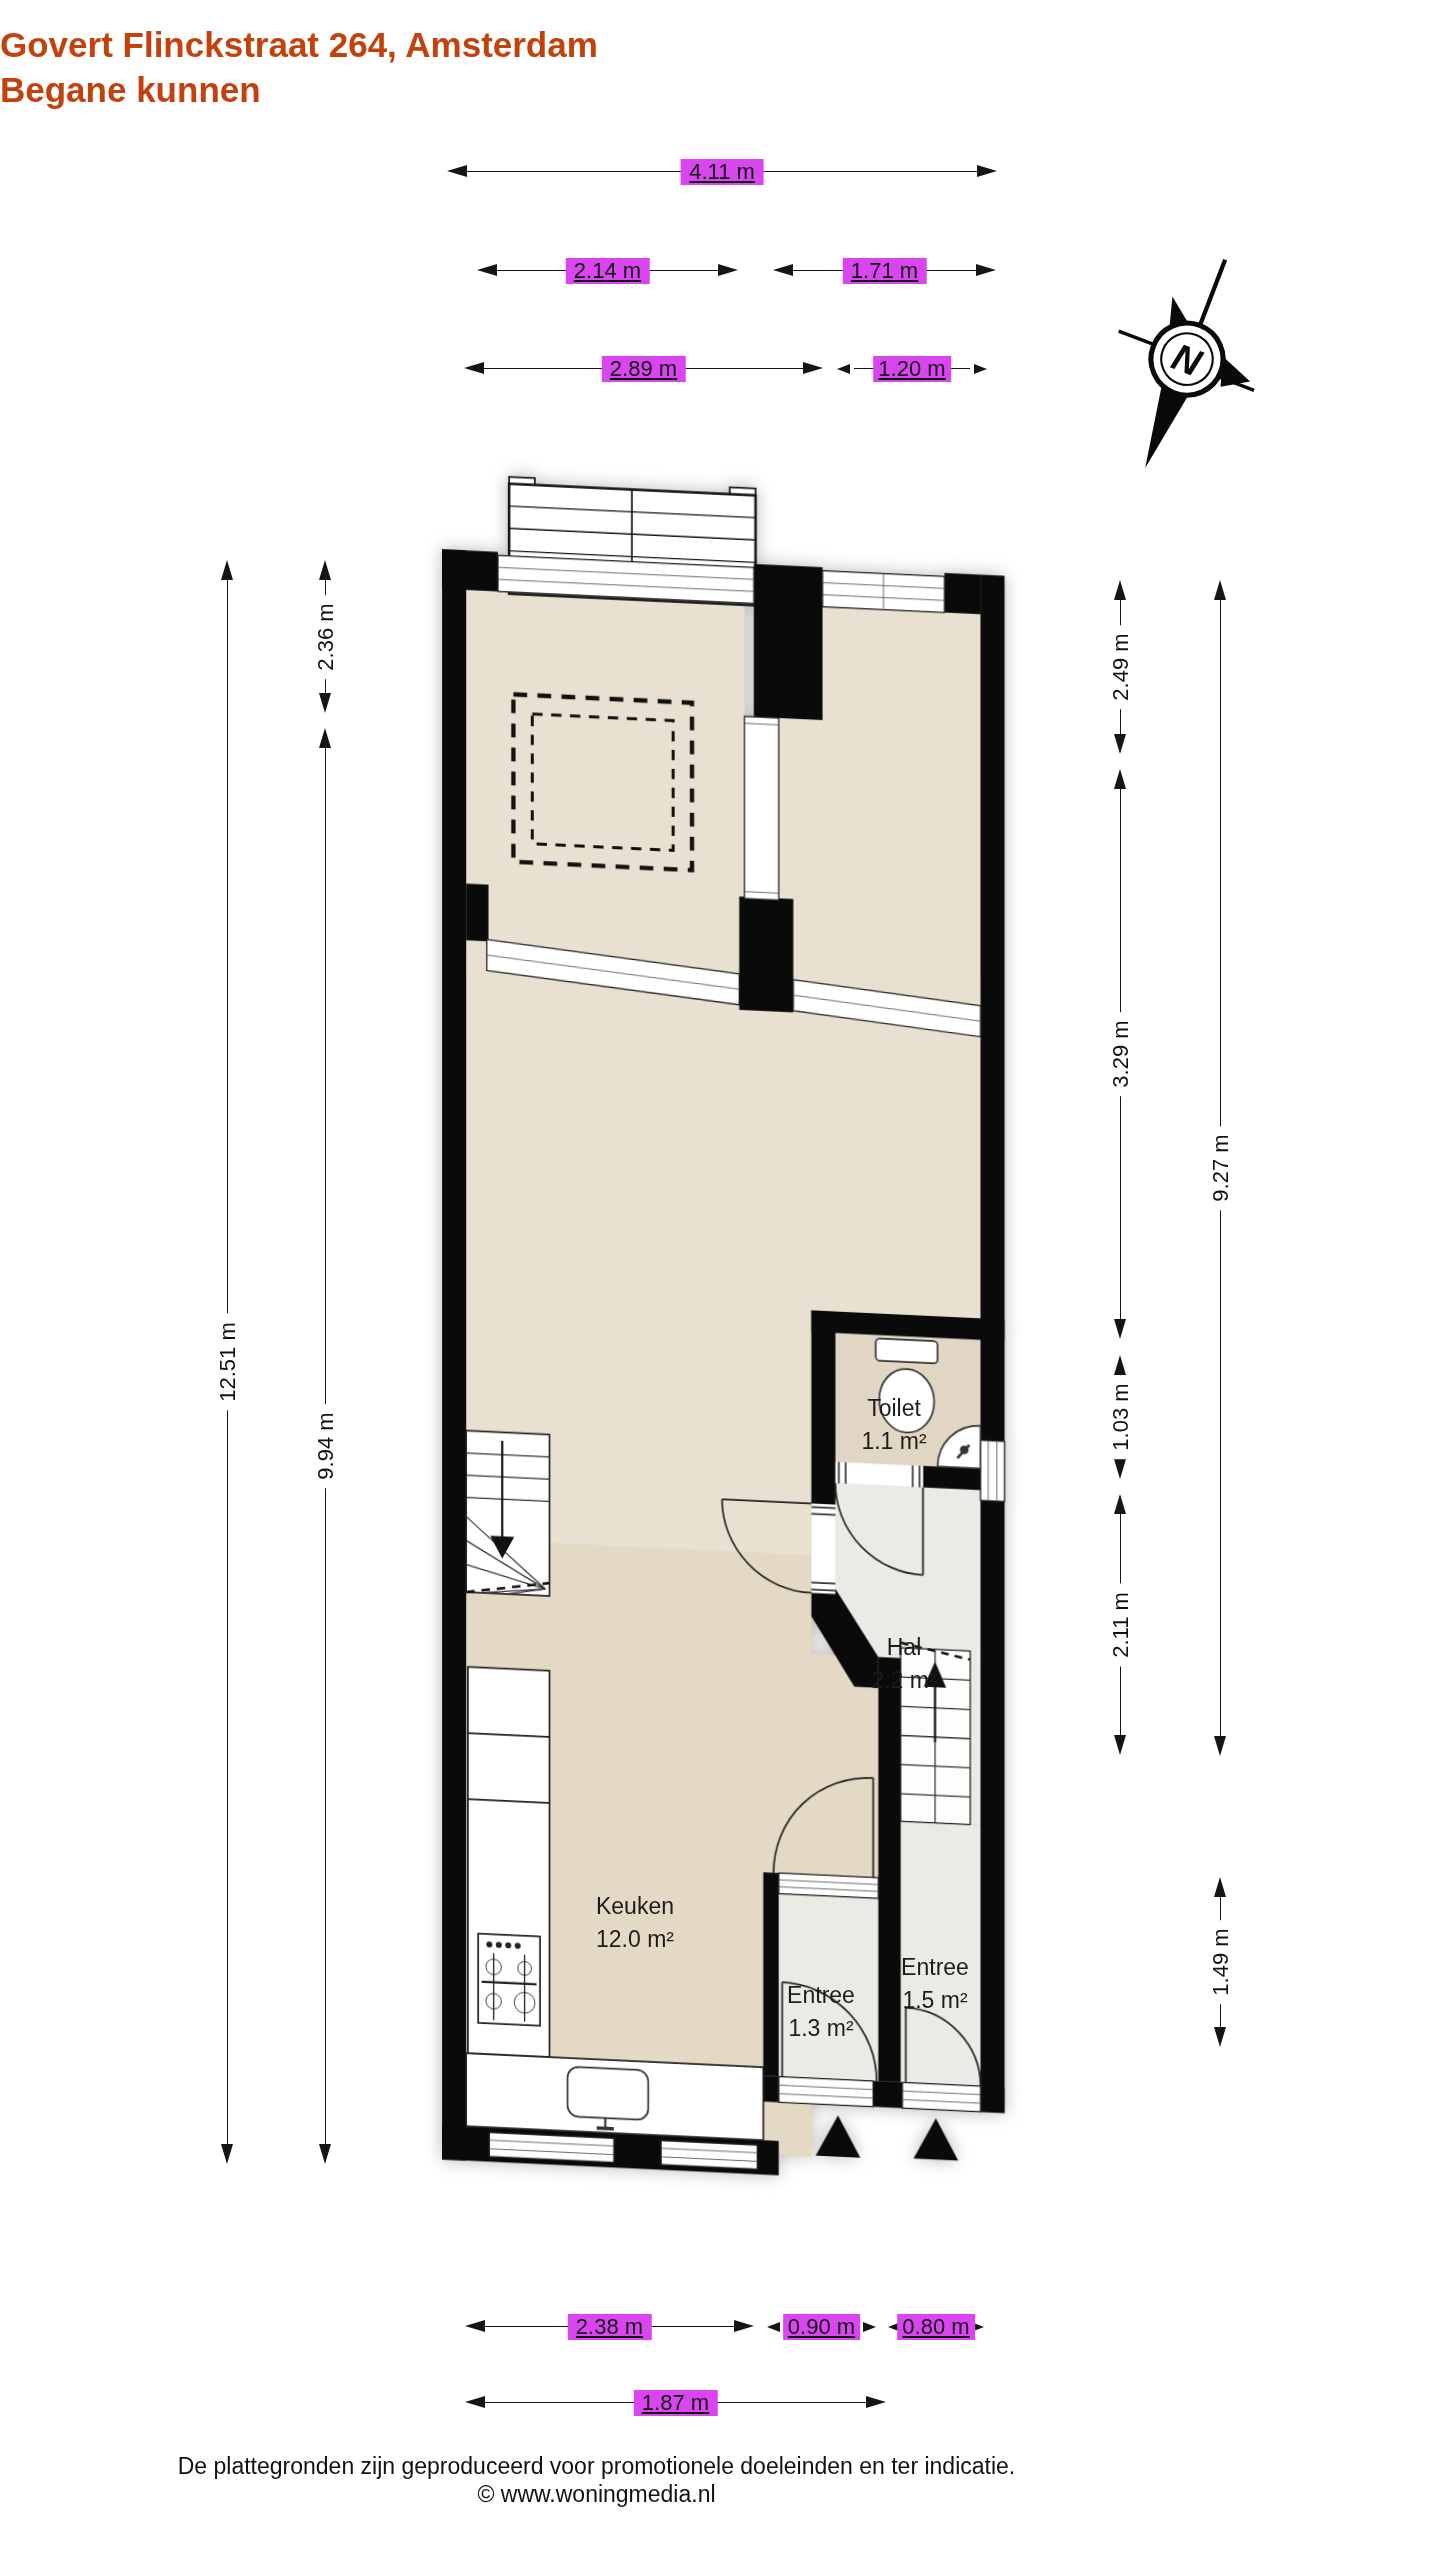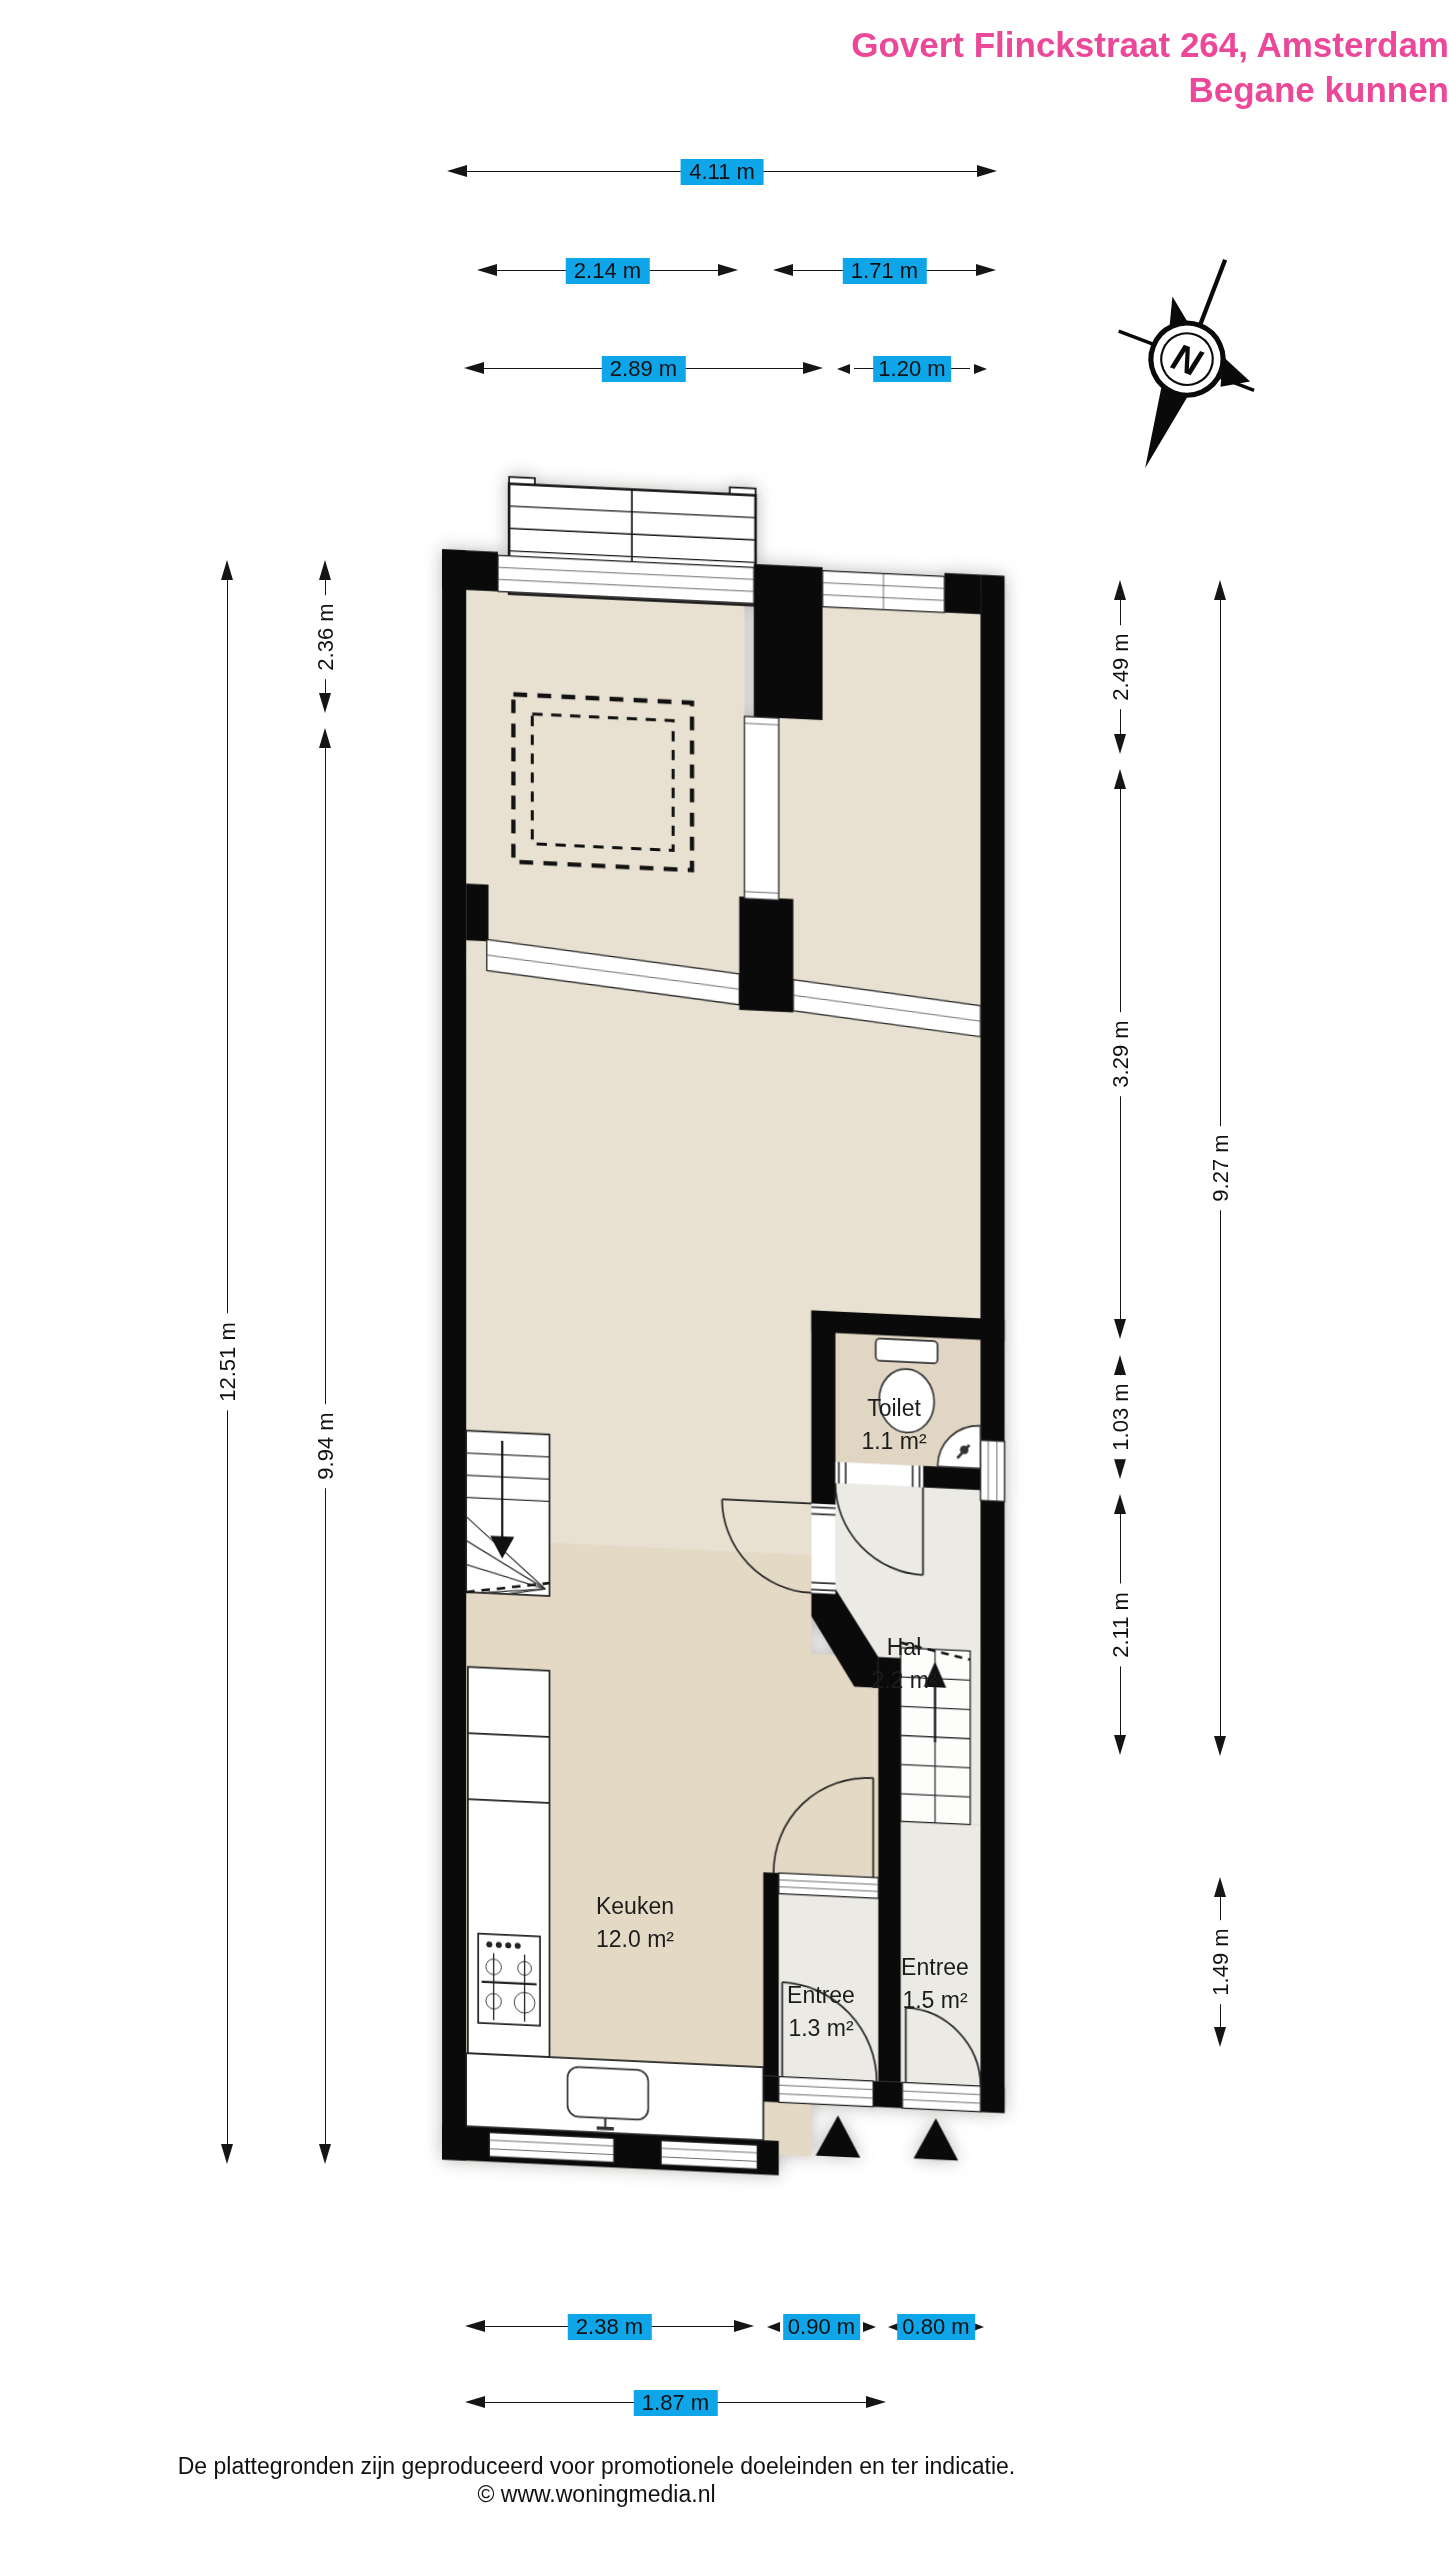--- a/index.html
+++ b/index.html
@@ -1,39 +1,39 @@
 <!DOCTYPE html>
 <html style="font-size:13.7px"><head>
 <meta charset="utf-8">
 <style>
   html,body{margin:0;padding:0;background:#ffffff;}
   body{font-family:"Liberation Sans", sans-serif; color:#111;}
   #canvas{position:relative;width:1449px;height:2576px;background:#fff;overflow:hidden;}
 
   
-  .title{position:absolute;left:0;top:22px;width:1449px;text-align:right;font-weight:bold;
-         font-size:35px;line-height:45px;color:#ec4899;}
+  .title{position:absolute;left:0;top:22px;width:1449px;text-align:left;font-weight:bold;
+         font-size:35px;line-height:45px;color:#c2410c;}
   .footer{position:absolute;left:0;top:2452px;width:1193px;text-align:center;
           font-size:23px;line-height:28px;color:#111;}
 
   
   .rlabel{position:absolute;transform:translate(-50%,-50%);text-align:center;
           font-size:23px;line-height:33px;color:#1c1c1c;white-space:nowrap;}
   .rlabel.big{line-height:43px;}
 
   
   .dh,.dv{position:absolute;}
   .dh{height:0;}
   .dh .ln{position:absolute;left:17px;right:17px;top:-0.9px;border-top:1.7px solid #151515;}
   .dh .a1{position:absolute;left:0;top:-6.9px;width:0;height:0;border-top:6.9px solid transparent;
           border-bottom:6.9px solid transparent;border-right:20.6px solid #151515;}
   .dh .a2{position:absolute;right:0;top:-6.9px;width:0;height:0;border-top:6.9px solid transparent;
           border-bottom:6.9px solid transparent;border-left:20.6px solid #151515;}
-  .dh .lb{position:absolute;left:50%;top:0;transform:translate(-50%,-50%);background:#0ea5e9;
-          padding:0 8.6px;font-size:22px;white-space:nowrap;}
+  .dh .lb{position:absolute;left:50%;top:0;transform:translate(-50%,-50%);background:#d946ef;
+          padding:0 8.6px;font-size:22px;white-space:nowrap;text-decoration:underline;}
   .dh.sm .a1{border-right-width:13.7px;border-top-width:5.2px;border-bottom-width:5.2px;top:-5.2px;}
   .dh.sm .a2{border-left-width:13.7px;border-top-width:5.2px;border-bottom-width:5.2px;top:-5.2px;}
   .dh.sm .lb{padding:0 5.2px;}
   .dv{width:0;}
   .dv .ln{position:absolute;top:17px;bottom:17px;left:-0.9px;border-left:1.7px solid #151515;}
   .dv .a1{position:absolute;top:0;left:-6.9px;width:0;height:0;border-left:6.9px solid transparent;
           border-right:6.9px solid transparent;border-bottom:20.6px solid #151515;}
   .dv .a2{position:absolute;bottom:0;left:-6.9px;width:0;height:0;border-left:6.9px solid transparent;
           border-right:6.9px solid transparent;border-top:20.6px solid #151515;}
   .dv .lb{position:absolute;top:50%;left:0;transform:translate(-50%,-50%) rotate(-90deg);

